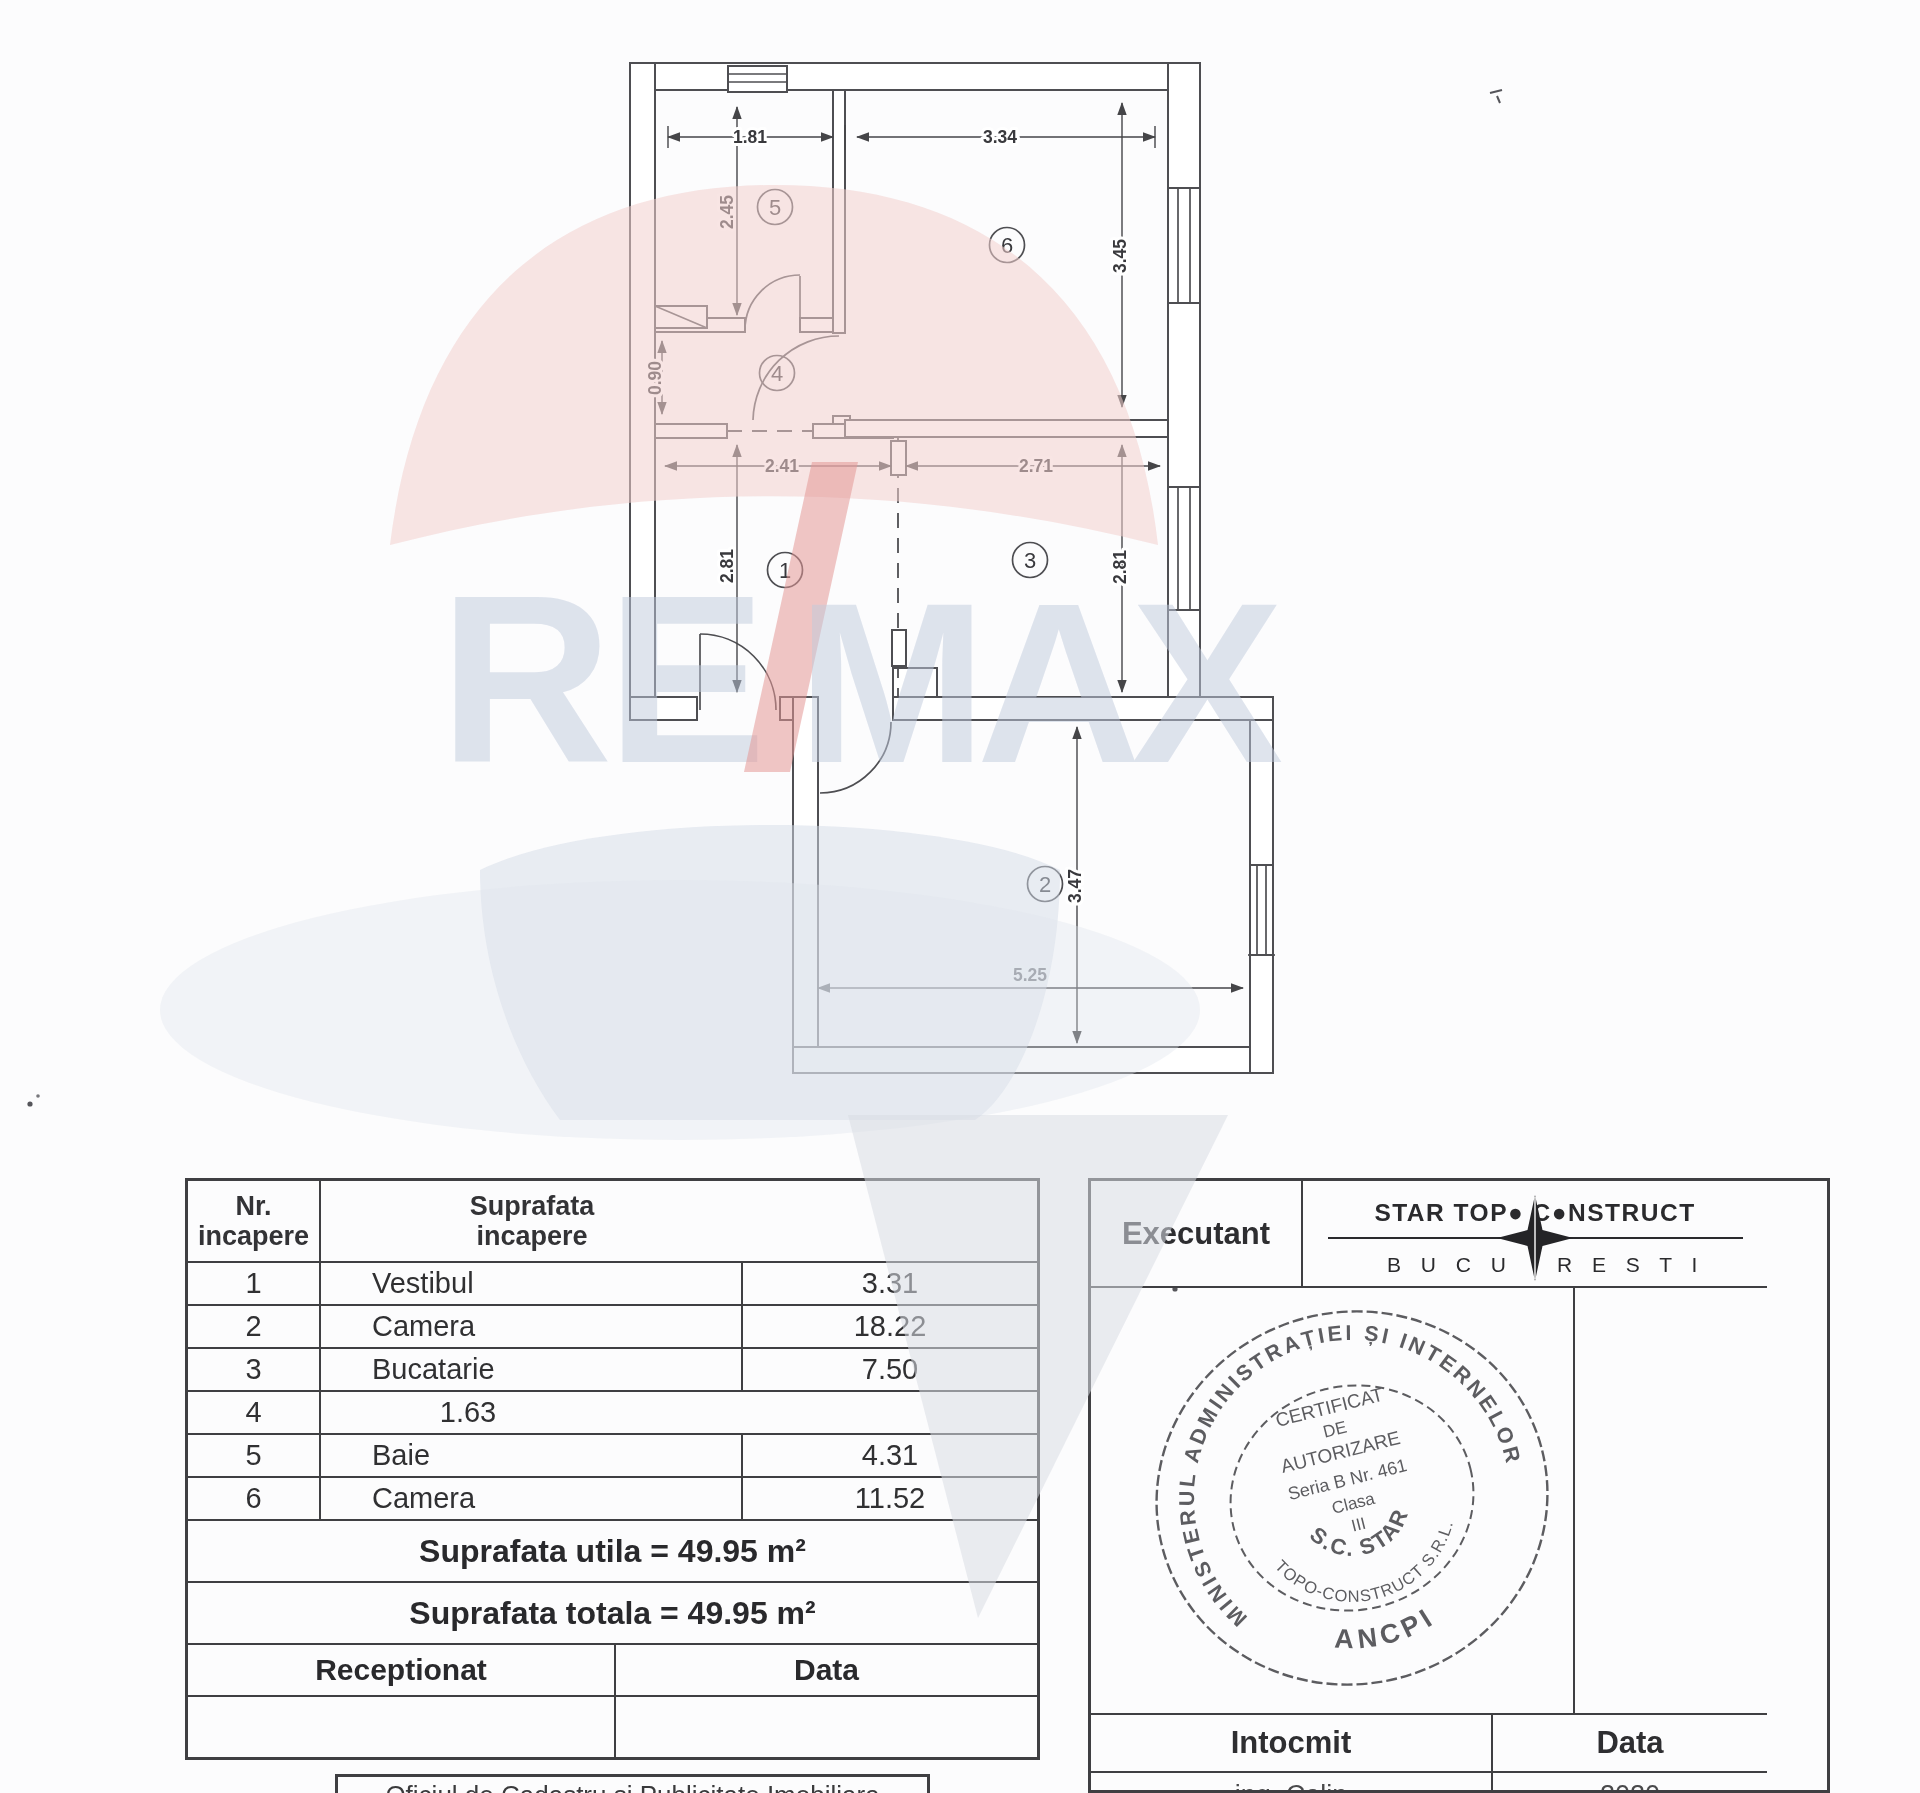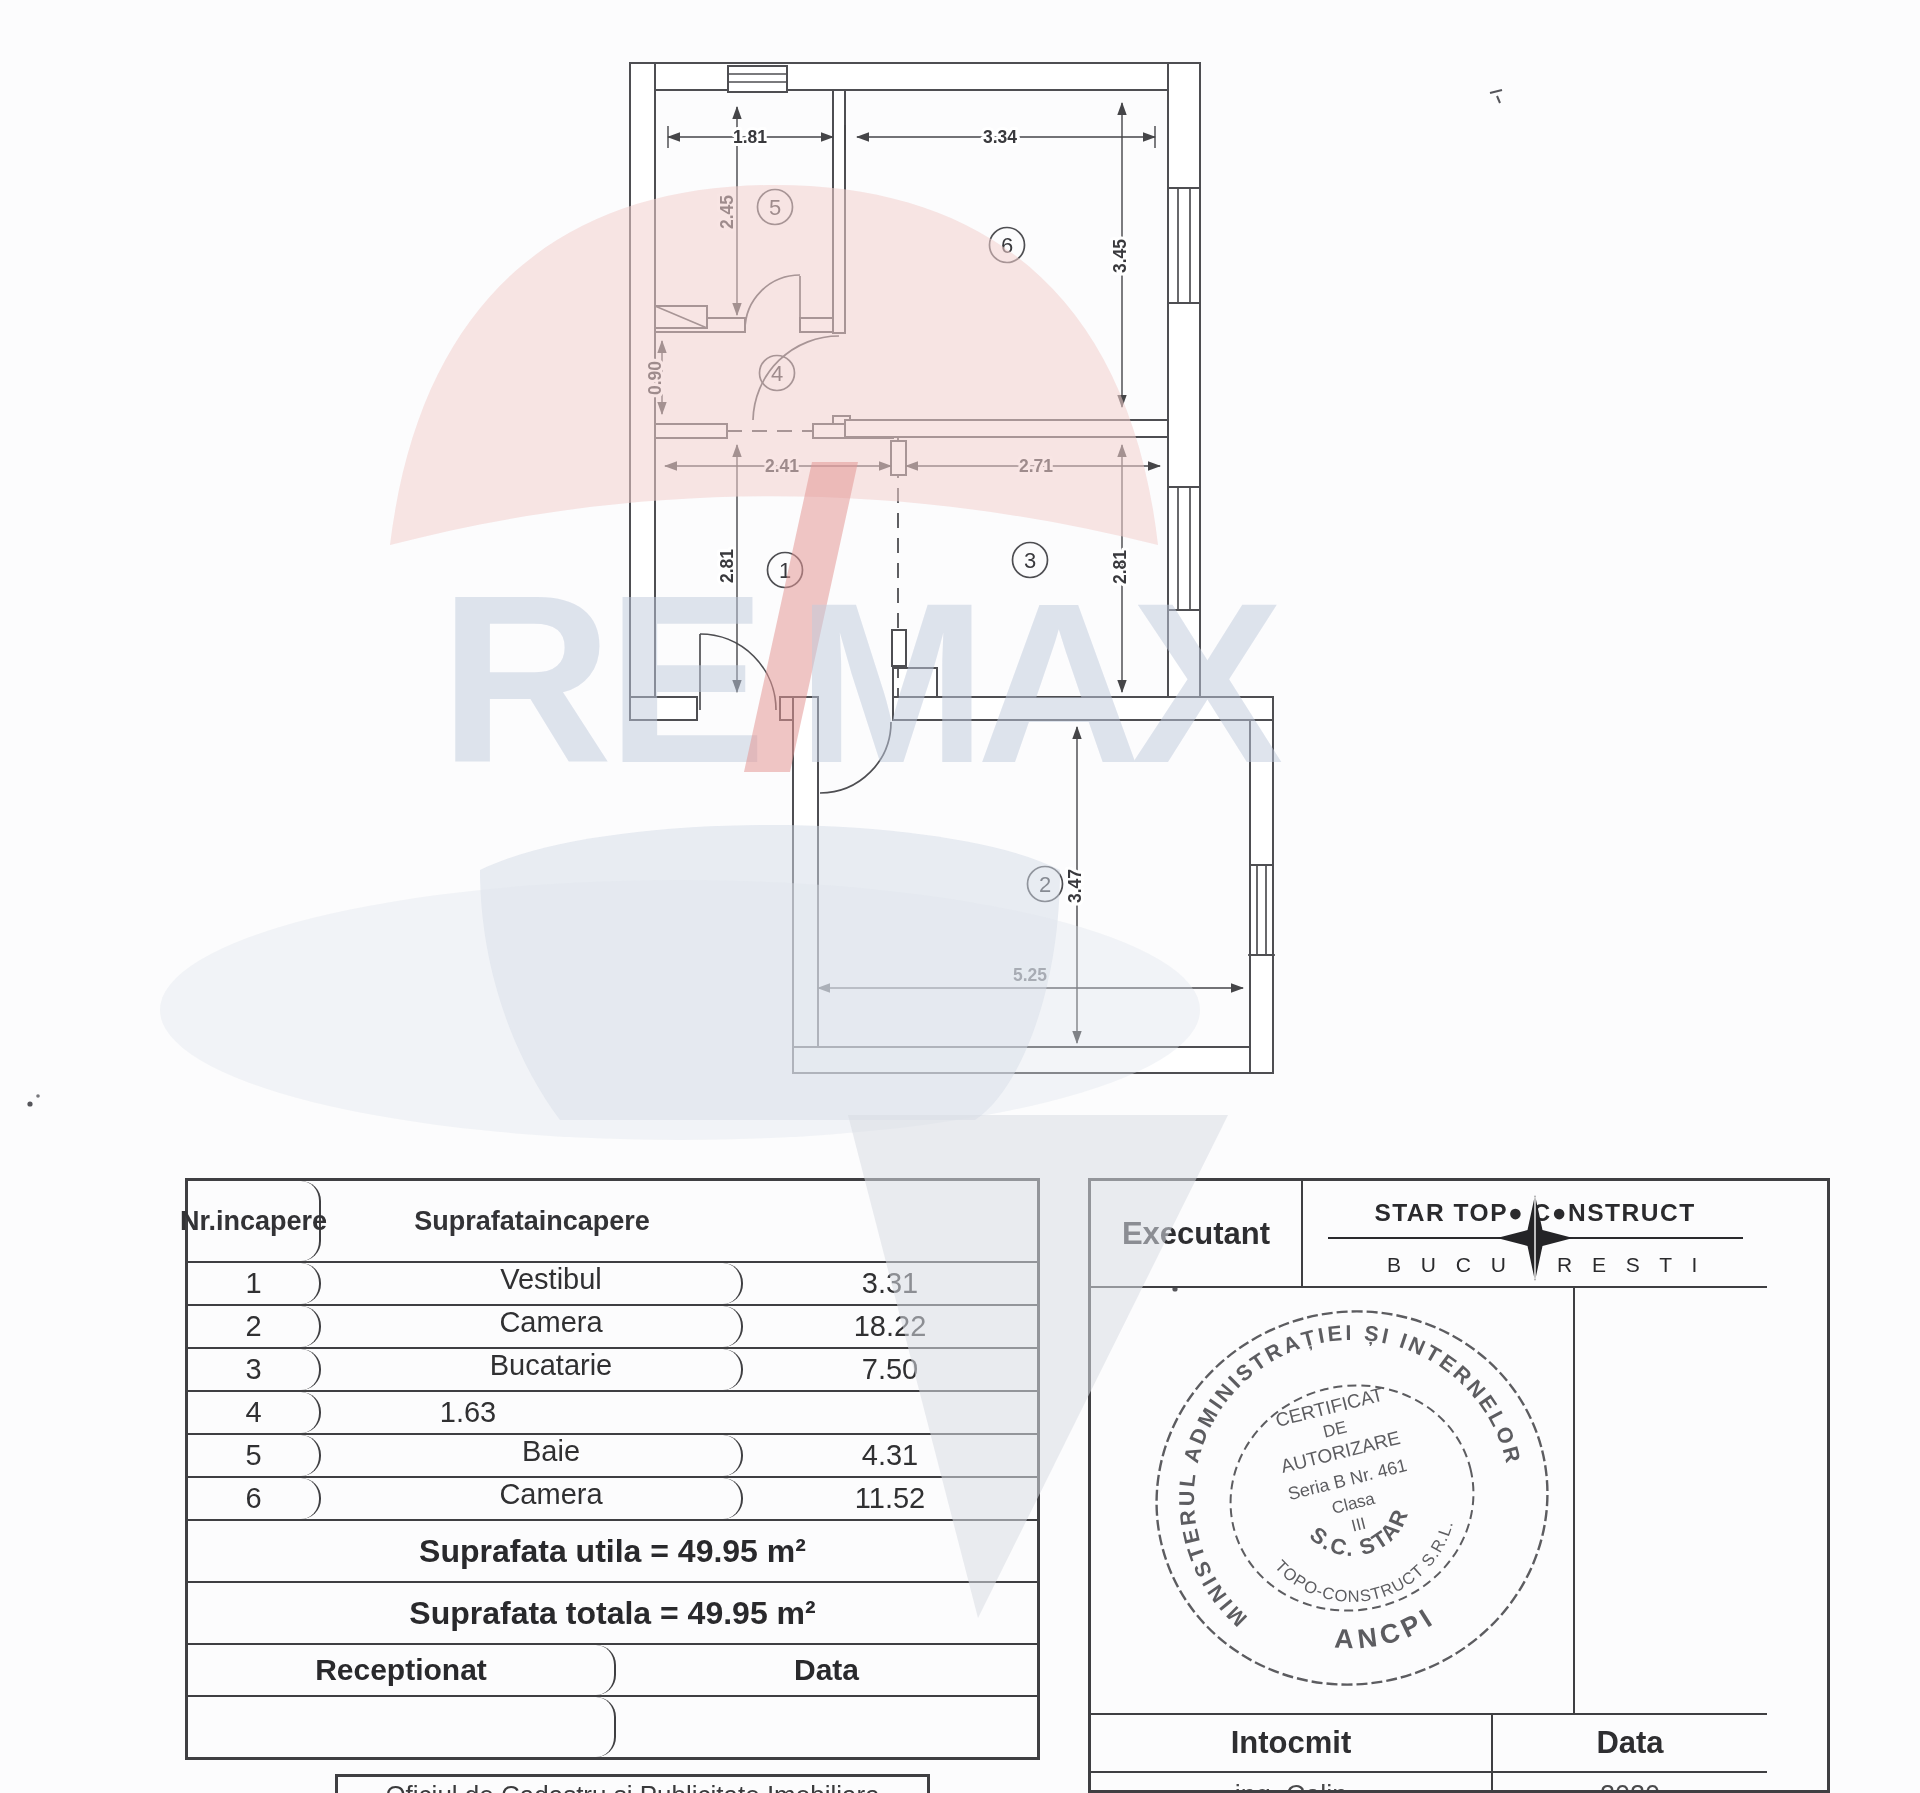--- a/index.html
+++ b/index.html
@@ -2,24 +2,24 @@
 <html><head>
 <meta charset="utf-8">
 <style>
   html,body{margin:0;padding:0;background:#e8e8e8;}
   .page{position:relative;width:1920px;height:1793px;background:#fcfcfd;overflow:hidden;
         font-family:"Liberation Sans",sans-serif;color:#2c2c2e;}
   .layer{position:absolute;left:0;top:0;pointer-events:none;}
   
   .ltable{position:absolute;left:185px;top:1178px;width:855px;border:3px solid #3f3f42;box-sizing:border-box;z-index:2;background:transparent;}
   .lrow{display:flex;box-sizing:border-box;border-bottom:2px solid #3f3f42;}
-  .lcell{box-sizing:border-box;border-right:2px solid #3f3f42;display:flex;flex-direction:row;align-items:center;justify-content:center;line-height:1.12;border-radius:20px;}
+  .lcell{box-sizing:border-box;border-right:2px solid #3f3f42;display:flex;flex-direction:column;align-items:center;justify-content:center;line-height:1.12;}
   .lcell:last-child{border-right:none;}
   .c-nr{width:133px;}
-  .c-name{width:422px;align-items:flex-start;padding-left:40px;}
+  .c-name{width:422px;align-items:flex-start;padding-left:51px;}
   .c-area{width:294px;}
   .hd{font-size:27px;font-weight:700;color:#333336;}
   .rowtxt{font-size:29px;color:#303032;}
   .totline{font-size:32px;font-weight:700;justify-content:center;display:flex;align-items:center;width:100%;color:#29292c;}
   .r-recep{font-size:30px;font-weight:700;display:flex;align-items:center;justify-content:center;color:#29292c;}
   .bbox{position:absolute;left:335px;top:1774px;width:595px;height:19px;border:3px solid #3f3f42;border-bottom:none;box-sizing:border-box;overflow:hidden;z-index:2;}
   .bbox div{font-size:26px;color:#3a3a3c;text-align:center;margin-top:3px;white-space:nowrap;}
   
   .rtable{position:absolute;left:1088px;top:1178px;width:742px;height:615px;border:3px solid #3f3f42;box-sizing:border-box;z-index:2;overflow:hidden;}
   .rt-abs{position:absolute;box-sizing:border-box;}

